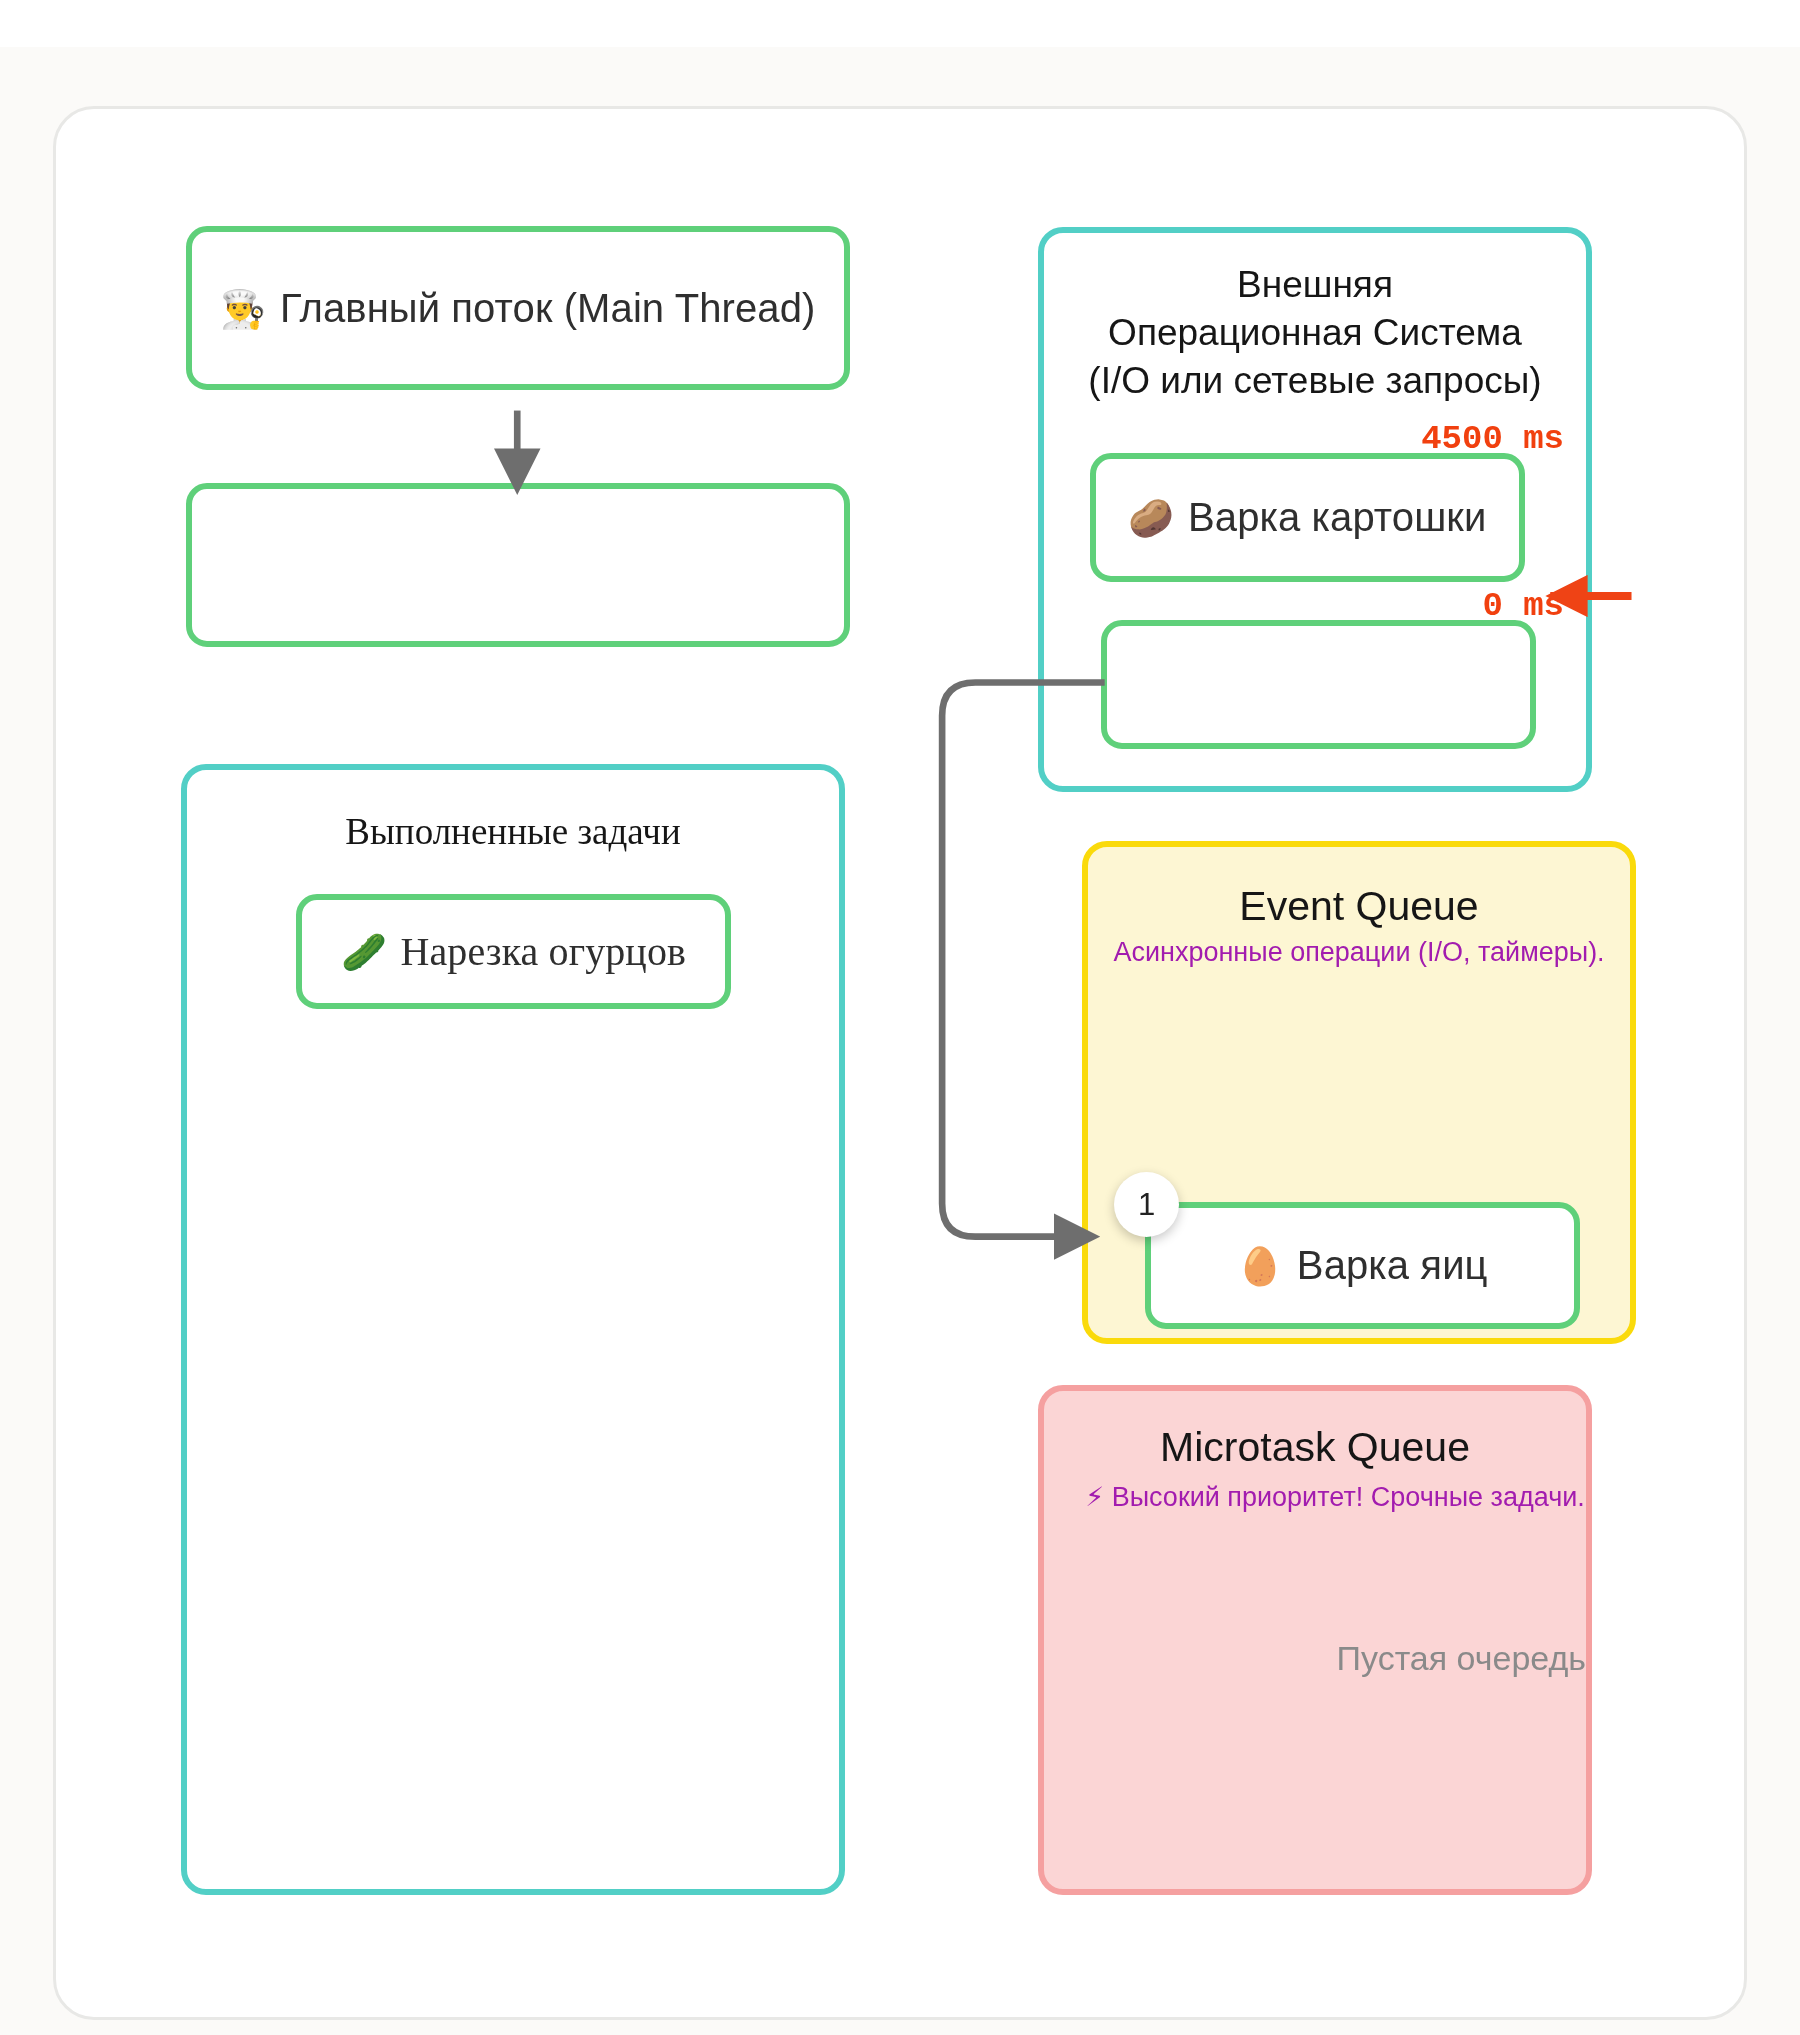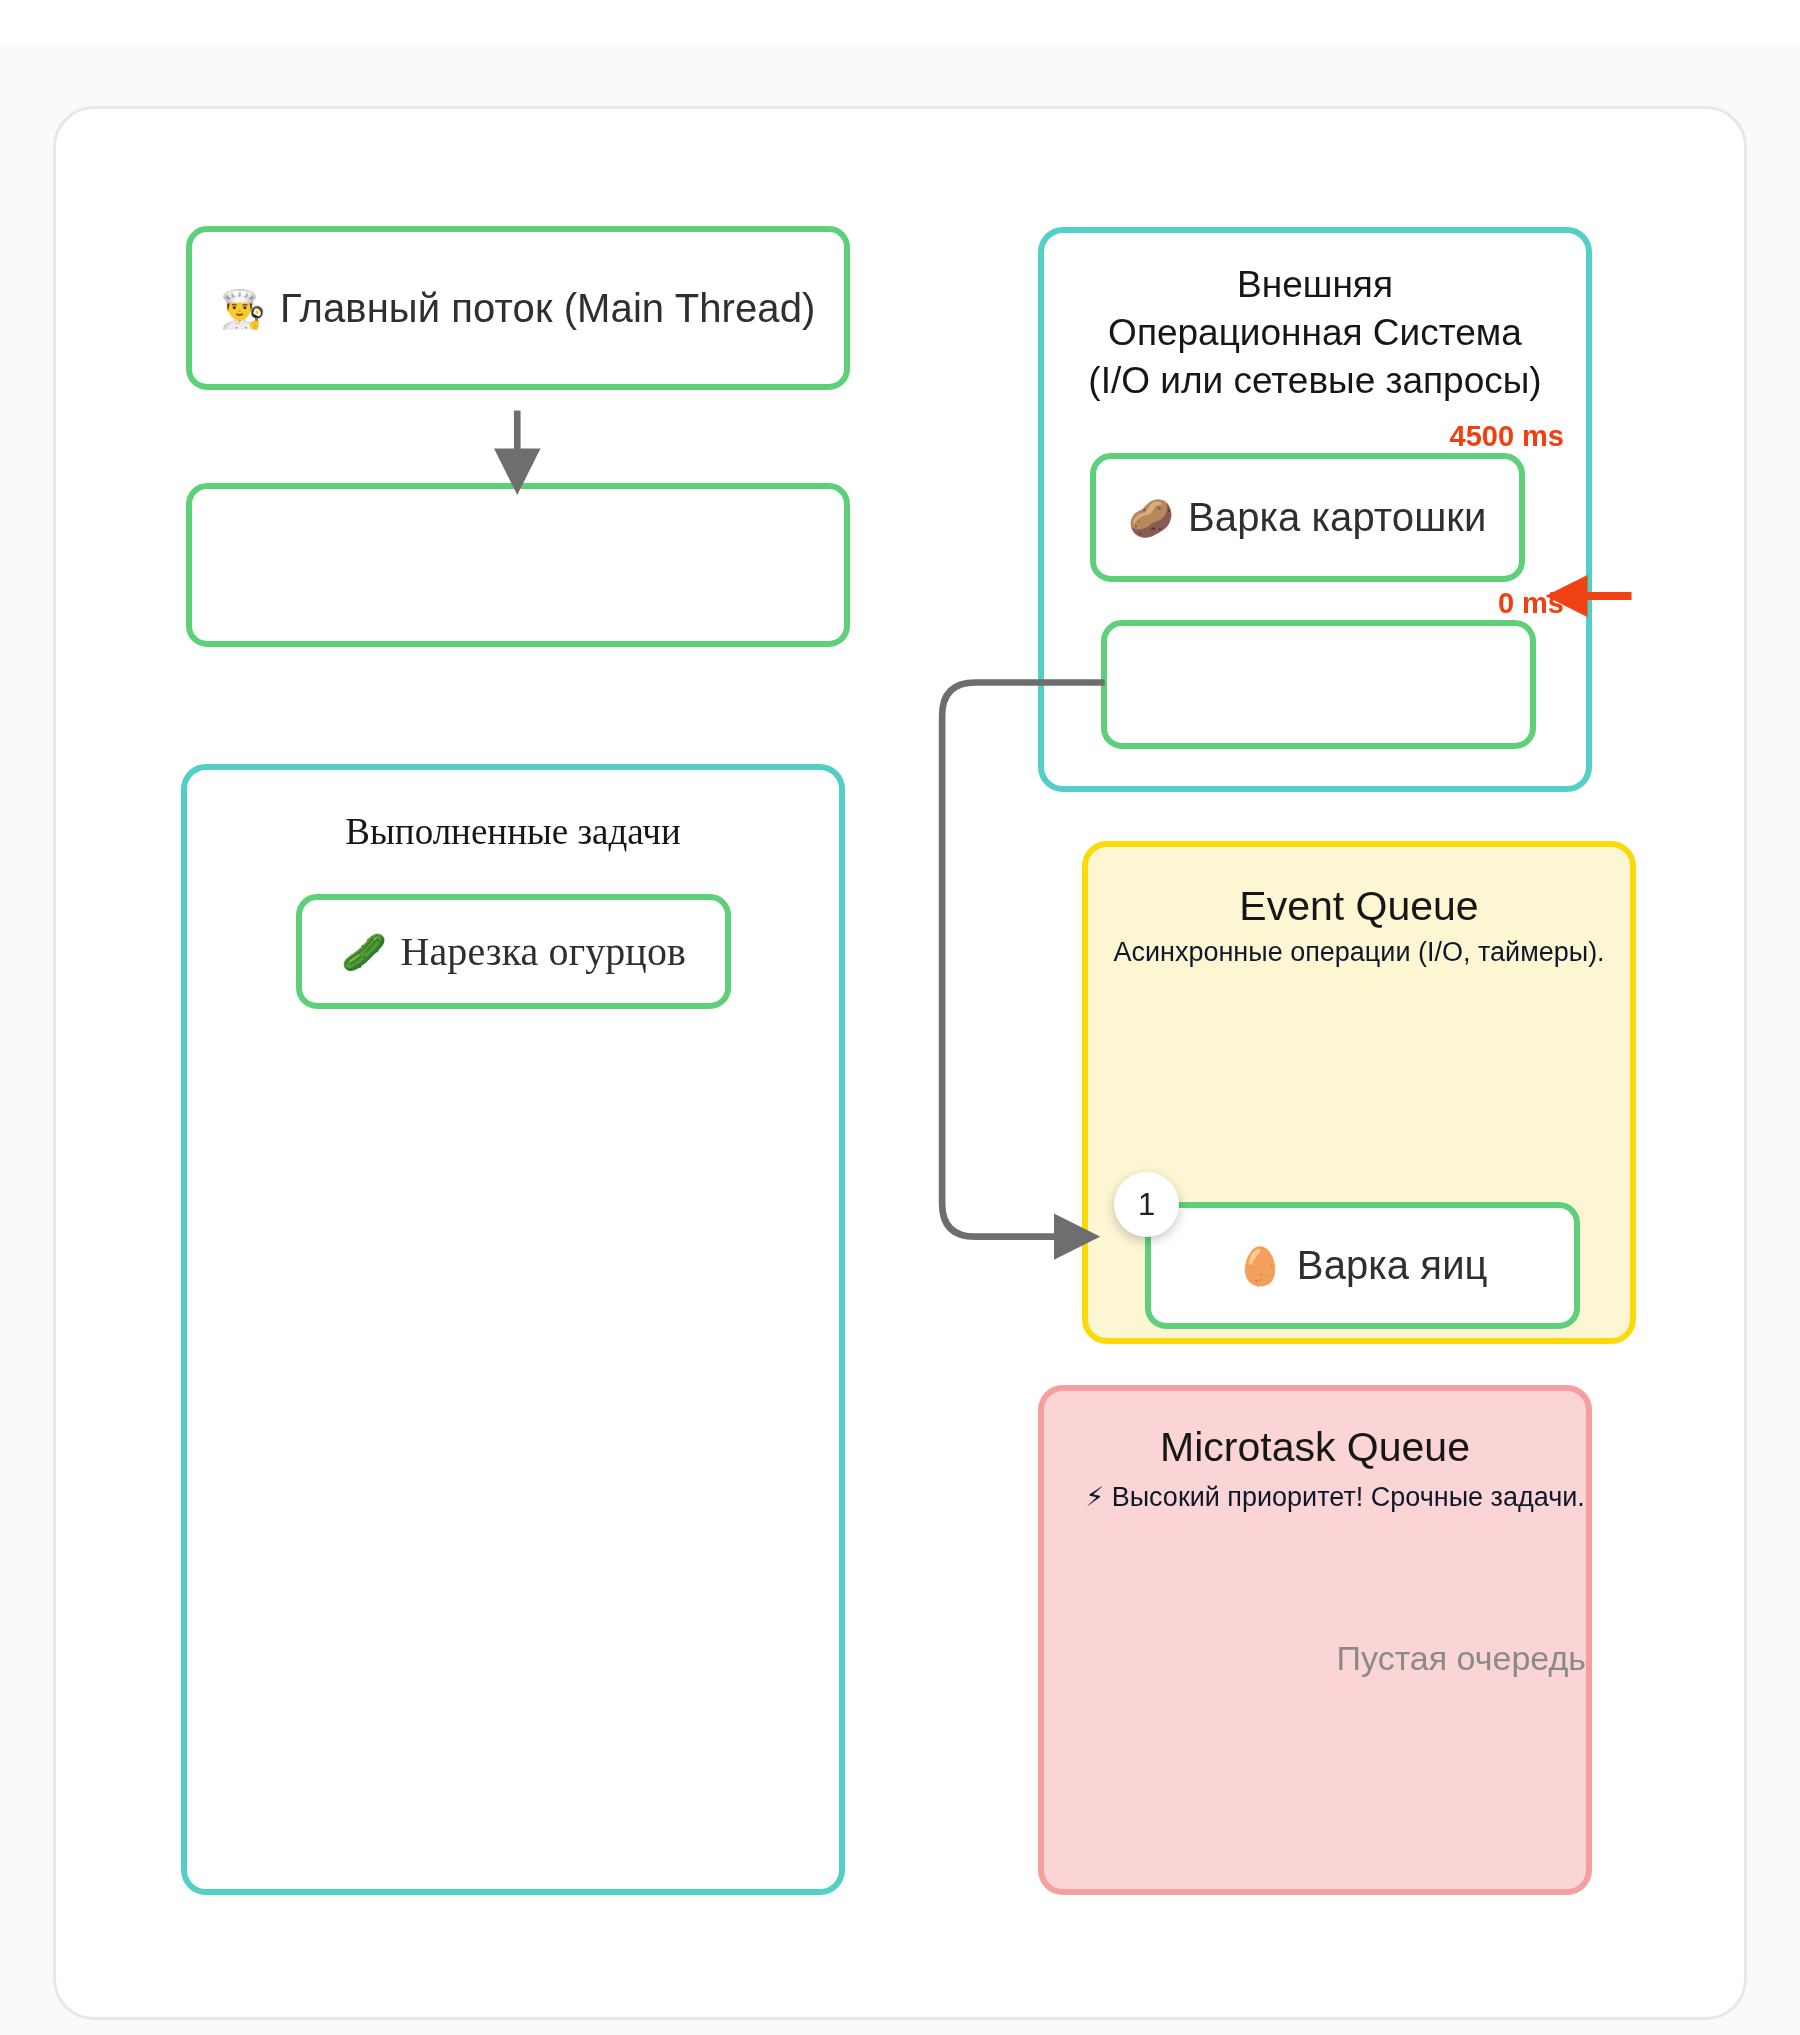--- a/index.html
+++ b/index.html
@@ -66,37 +66,38 @@
     color: #161616;
     line-height: 1.30;
     white-space: pre-line;
   }
   .panel-sub {
     position: absolute;
     left: 0;
     width: 100%;
     text-align: center;
     font-size: 27px;
-    color: #0f172a;
+    color: #a21caf;
   }
   .empty-note {
     position: absolute;
     left: 0;
     width: 100%;
     text-align: right;
     font-size: 34px;
     color: #8a8a8a;
   }
   .ms-tag {
     position: absolute;
-    font-size: 29px;
+    font-size: 34px;
     font-weight: bold;
     color: #f1400f;
     white-space: nowrap;
     text-align: right;
+    font-family: Liberation Mono, monospace;
   }
 
   
   .badge {
     position: absolute;
     width: 65px;
     height: 65px;
     border-radius: 50%;
     background: #ffffff;
     box-shadow: 0 3.7px 10.3px rgba(0,0,0,0.22);

